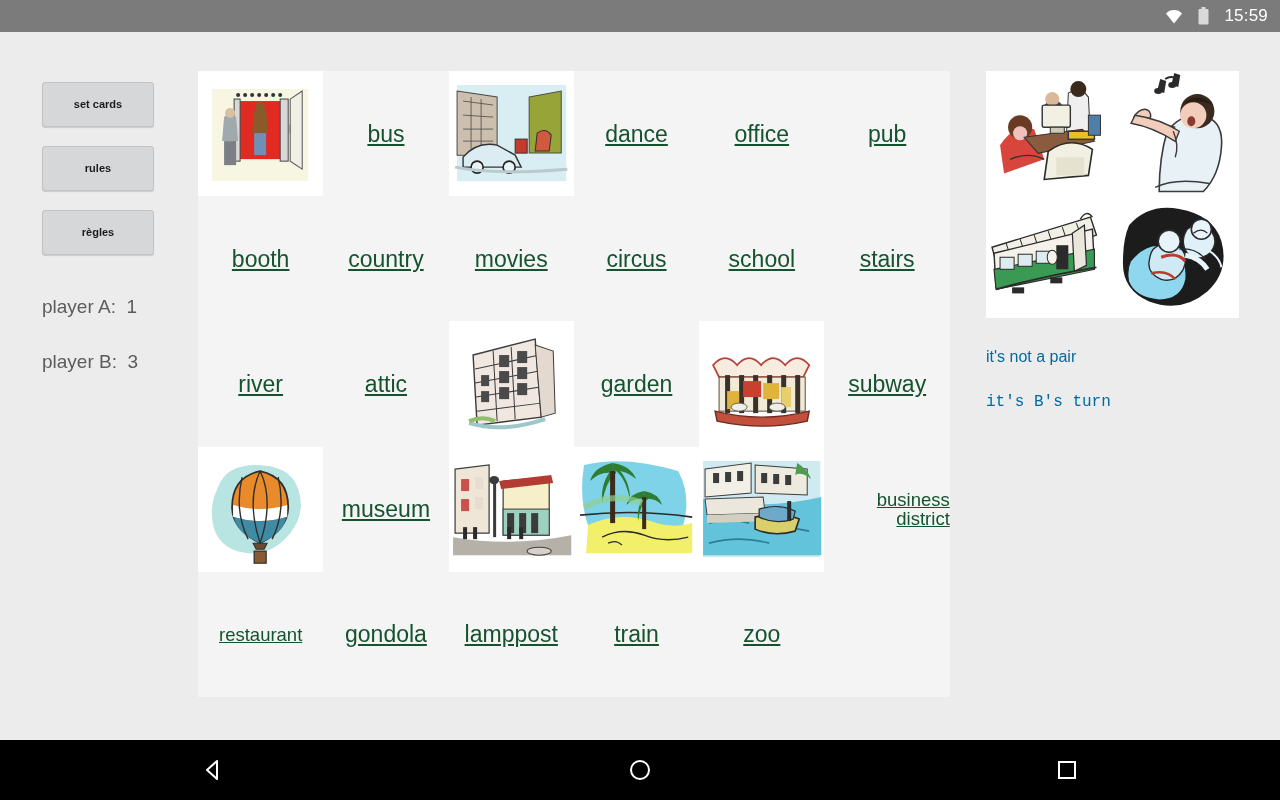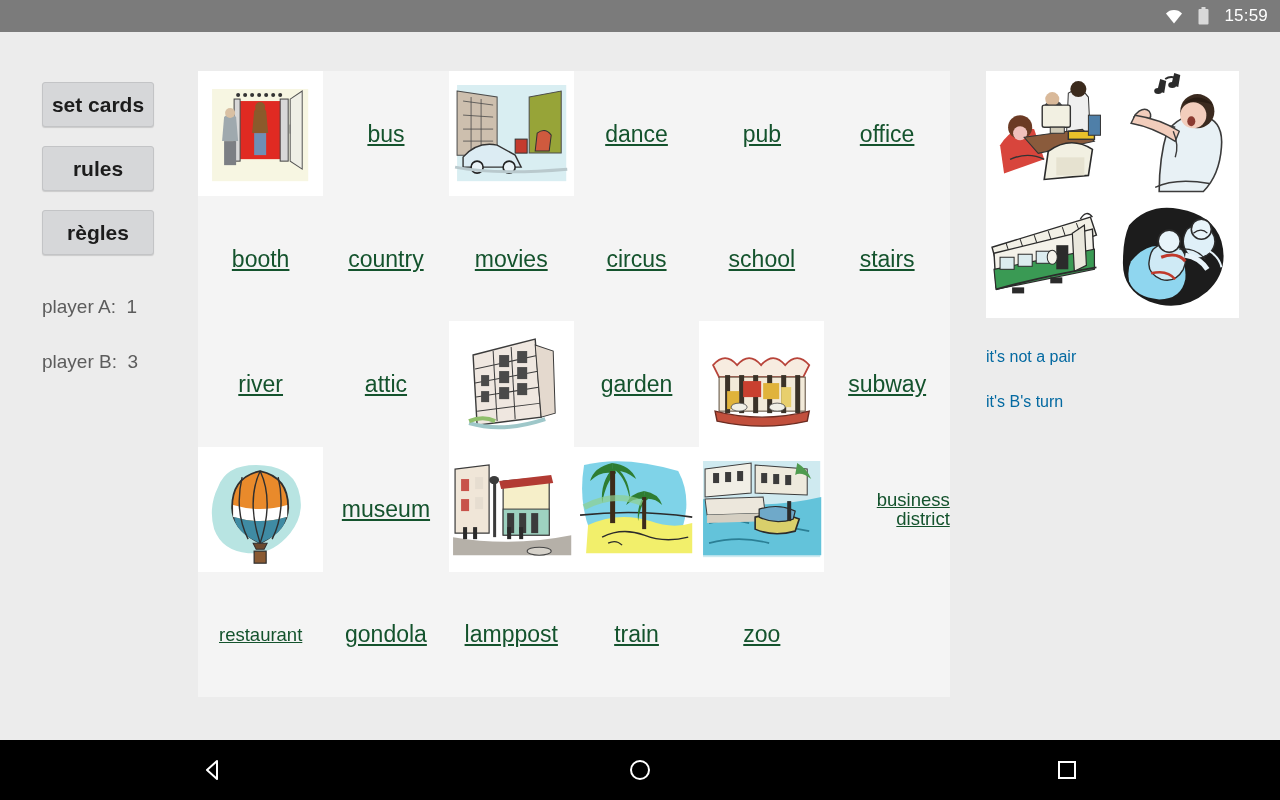--- a/index.html
+++ b/index.html
@@ -35,21 +35,21 @@
   .sidebar {
     position: absolute; left: 42px; top: 50px;
     width: 150px;
   }
   .btn {
     display: block; width: 112px; height: 45px;
     background: #d6d7d9;
     border: 1px solid #c3c4c6;
     border-radius: 3px;
     color: #1c1c1c;
-    font-size: 21px; font-weight: bold;
+    font-size: 11px; font-weight: bold;
     line-height: 43px; text-align: center;
     margin-bottom: 19px;
     box-shadow: 0 1px 1px rgba(0,0,0,.14);
     cursor: pointer;
   }
   .score {
     font-size: 19px; color: #5c5c5c;
     margin-top: 0; white-space: pre;
   }
   .score.first { margin-top: 41px; }
@@ -98,21 +98,21 @@
     background: #ffffff;
     display: grid;
     grid-template-columns: 1fr 1fr;
     grid-template-rows: 1fr 1fr;
   }
   .pair-box .slot { display:block; width:100%; height:100%; overflow:hidden; }
   .msg {
     color: #0369a1; font-size: 16px;
   }
   .msg.m1 { margin-top: 30px; }
-  .msg.m2 { margin-top: 27px; }
+  .msg.m2 { margin-top: 27px; font-family: Liberation Mono, monospace; }
 
   
   .navbar {
     position: absolute; left: 0; top: 740px;
     width: 1280px; height: 60px;
     background: #000000;
     display: flex; align-items: center; justify-content: space-around;
   }
   .navbar .nav-btn { width: 60px; height: 60px; display:flex; align-items:center; justify-content:center; cursor:pointer;}
 </style>
@@ -195,25 +195,25 @@
           <circle cx="60" cy="96" r="6" fill="#e9f2f6" stroke="#222" stroke-width="1.6"></circle>
           <rect x="66" y="68" width="12" height="14" fill="#c43b2e" stroke="#333" stroke-width="1"></rect>
           <path d="M88 62 q8 -6 14 2 l-2 16 -14 0 z" fill="#cf5a3e" stroke="#333" stroke-width="1"></path>
           <path d="M6 96 q40 8 112 2" stroke="#b9c9cd" stroke-width="3" fill="none"></path>
         </svg>
       </div>
       <div class="cell">
           <span class="word">dance</span>
         </div>
       <div class="cell">
+          <span class="word">office</span>
+        </div>
+
+      <div class="cell">
           <span class="word">pub</span>
-        </div>
-
-      <div class="cell">
-          <span class="word">office</span>
         </div>
       <div class="cell">
           <span class="word">booth</span>
         </div>
       <div class="cell">
           <span class="word">country</span>
         </div>
       <div class="cell">
           <span class="word">movies</span>
         </div>

